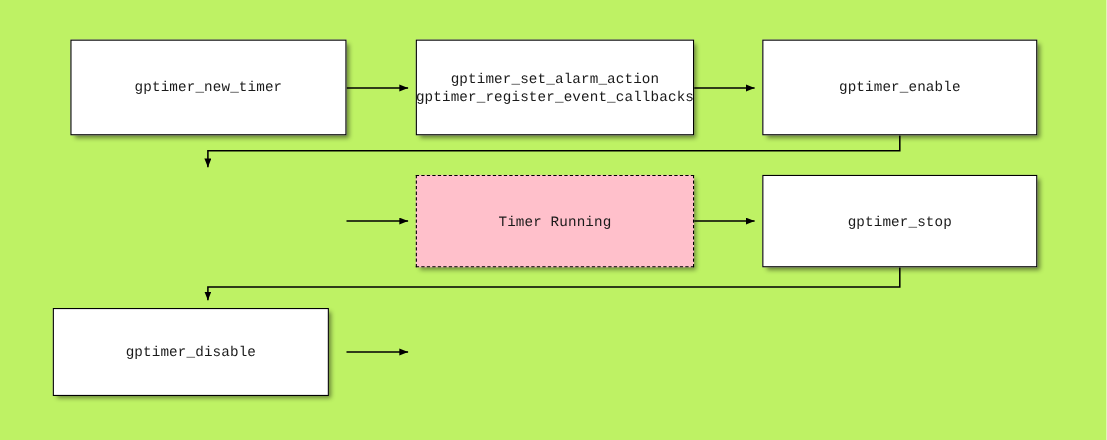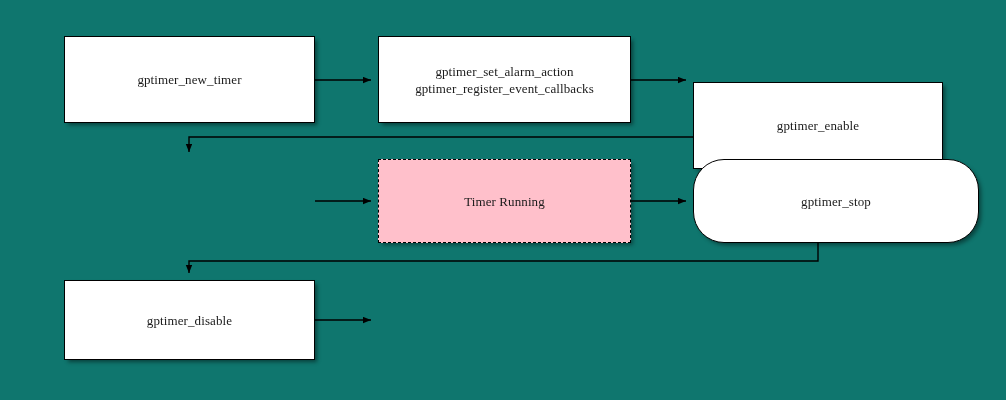--- a/index.html
+++ b/index.html
@@ -4,23 +4,23 @@
 <style>
   html, body {
     margin: 0;
     padding: 0;
     background: #ffffff;
   }
   #canvas {
     position: relative;
     width: 1006px;
     height: 400px;
-    background: #0f766e;
+    background: #bef264;
     overflow: hidden;
-    font-family: Liberation Serif, serif;
+    font-family: Liberation Mono, monospace;
   }
   .node {
     position: absolute;
     box-sizing: border-box;
     display: flex;
     align-items: center;
     justify-content: center;
     text-align: center;
     background: #ffffff;
     border: 1px solid #000000;
@@ -77,31 +77,31 @@
 
   <div class="node" style="left:64px; top:36px; width:251px; height:87px;">
     <span class="label">gptimer_new_timer</span>
   </div>
 
   <div class="node" style="left:378px; top:36px; width:253px; height:87px;">
     <span class="label">gptimer_set_alarm_action
 gptimer_register_event_callbacks</span>
   </div>
 
-  <div class="node" style="left:693px; top:36px; width:250px; height:87px;margin-top:46px;">
+  <div class="node" style="left:693px; top:36px; width:250px; height:87px;">
     <span class="label">gptimer_enable</span>
   </div>
 
 
   <div class="node running" style="left:378px; top:159px; width:253px; height:84px;">
     <span class="label">Timer Running</span>
   </div>
 
-  <div class="node" style="left:693px; top:159px; width:286px; height:84px;border-radius:31px;">
+  <div class="node" style="left:693px; top:159px; width:250px; height:84px;">
     <span class="label">gptimer_stop</span>
   </div>
 
-  <div class="node" style="left:64px; top:280px; width:251px; height:80px;">
+  <div class="node" style="left:48px; top:280px; width:251px; height:80px;">
     <span class="label">gptimer_disable</span>
   </div>
 
 
 </div>
 
 </body></html>

